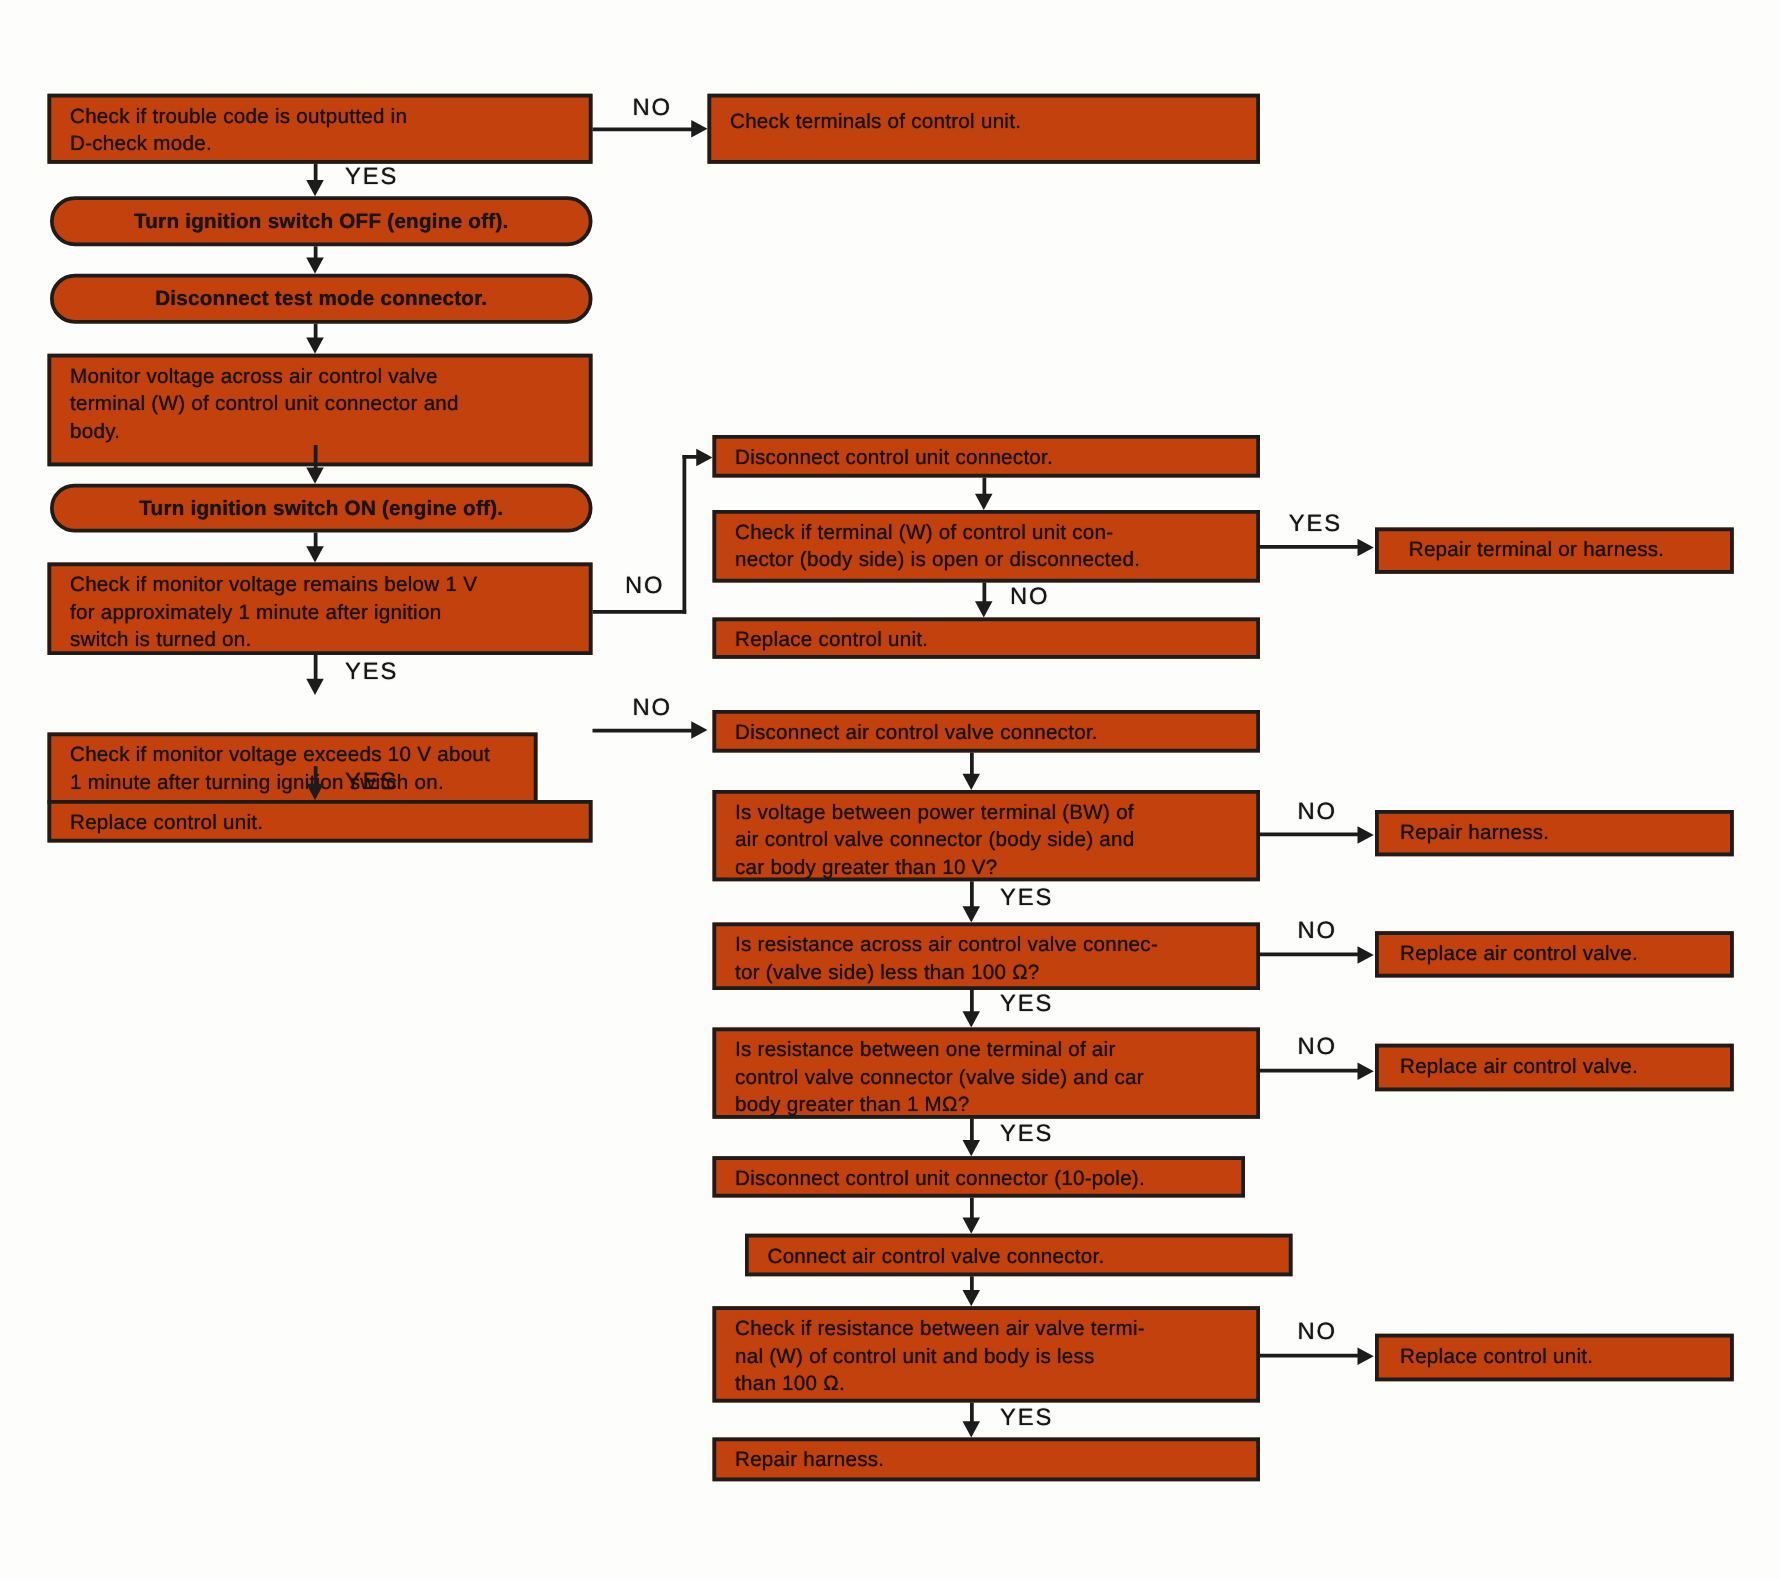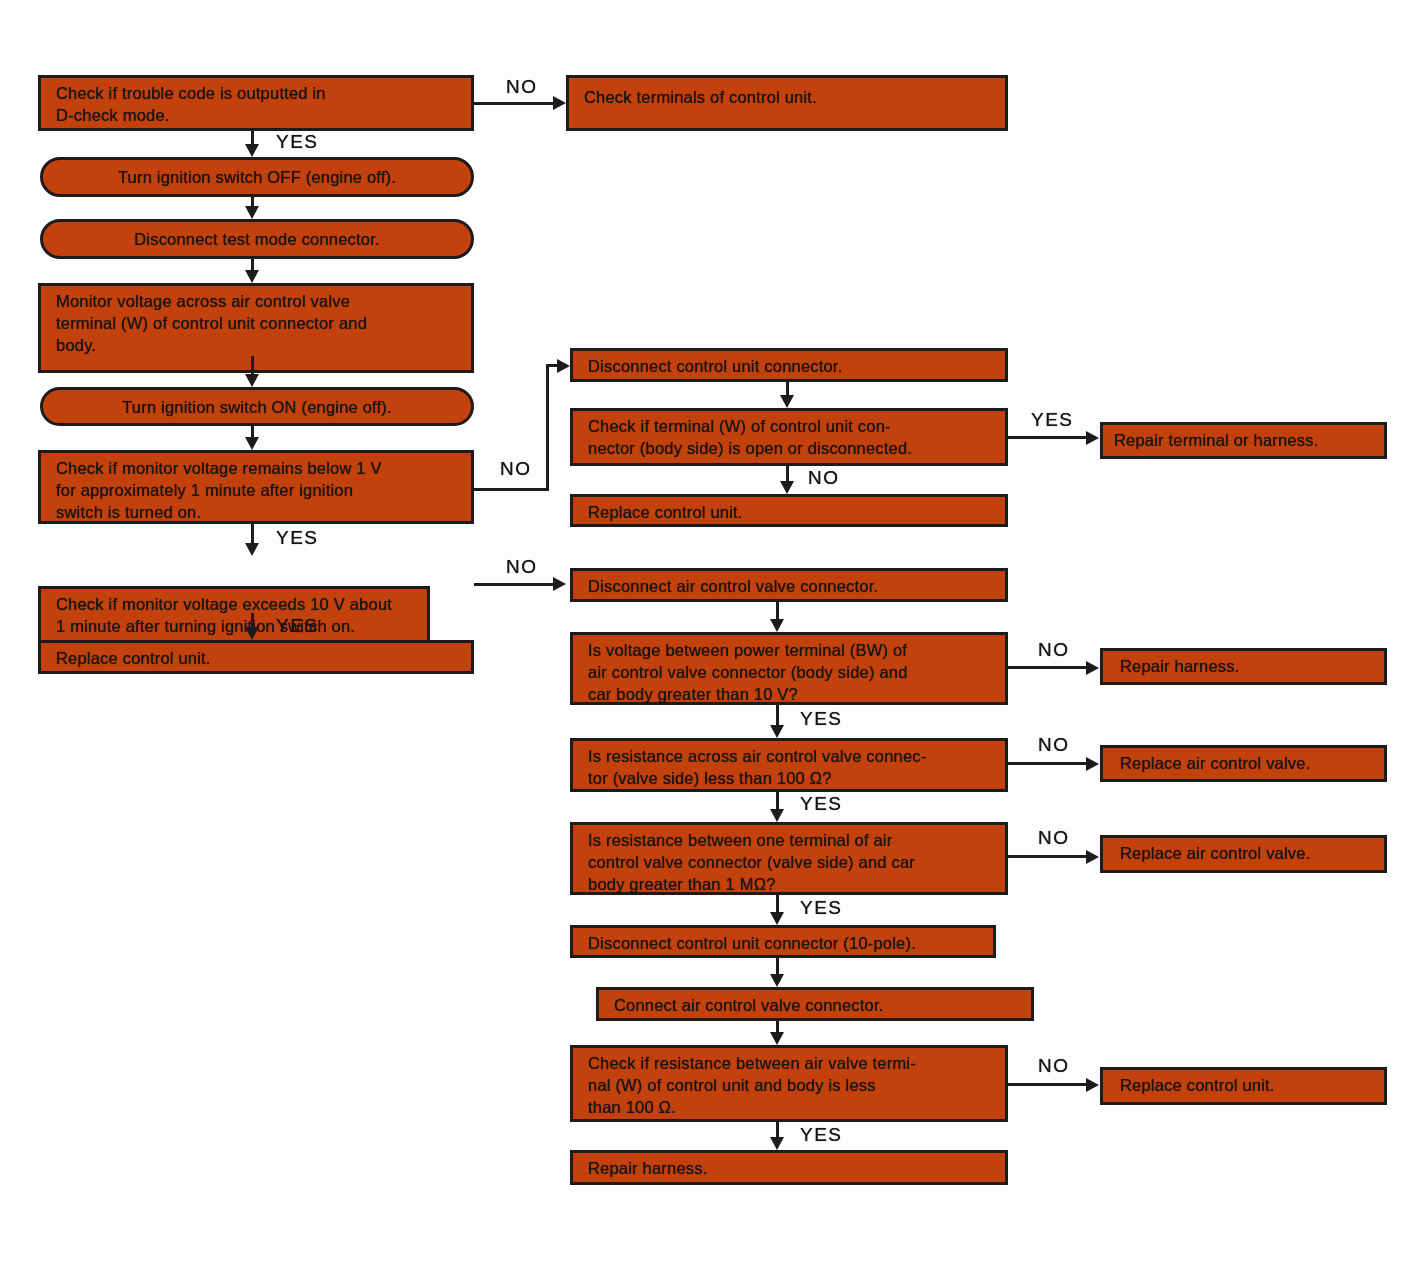--- a/index.html
+++ b/index.html
@@ -22,21 +22,21 @@
     line-height:22px;
     letter-spacing:0.2px;
     white-space:pre-line;
     padding:4px 10px 0 15px;
     text-shadow:0 0 0.7px rgba(10,10,10,0.85);
   }
   .pill{
     border-radius:21px;
     display:flex;align-items:center;justify-content:center;
   }
-  .pill .txt{padding:0 10px;text-align:center;}
+  .pill .txt{padding:0 10px;text-align:center;font-weight:bold;}
   .vl{position:absolute;width:3px;background:#1c1c1c;}
   .hl{position:absolute;height:3px;background:#1c1c1c;}
   .ad{position:absolute;width:0;height:0;
       border-left:7px solid transparent;border-right:7px solid transparent;
       border-top:13px solid #1c1c1c;}
   .ar{position:absolute;width:0;height:0;
       border-top:7px solid transparent;border-bottom:7px solid transparent;
       border-left:13px solid #1c1c1c;}
   .lbl{
     position:absolute;
@@ -121,21 +121,21 @@
   <div class="box" style="left:570px;top:1045px;width:438px;height:77px">
     <div class="txt">Check if resistance between air valve termi-
 nal (W) of control unit and body is less
 than 100 Ω.</div>
   </div>
   <div class="box" style="left:570px;top:1150px;width:438px;height:35px">
     <div class="txt">Repair harness.</div>
   </div>
 
   <div class="box" style="left:1100px;top:422px;width:287px;height:37px">
-    <div class="txt" style="padding-left:11px">Repair terminal or harness.</div>
+    <div class="txt" style="padding-left:24px">Repair terminal or harness.</div>
   </div>
   <div class="box" style="left:1100px;top:648px;width:287px;height:37px">
     <div class="txt" style="padding-left:17px">Repair harness.</div>
   </div>
   <div class="box" style="left:1100px;top:745px;width:287px;height:37px">
     <div class="txt" style="padding-left:17px">Replace air control valve.</div>
   </div>
   <div class="box" style="left:1100px;top:835px;width:287px;height:38px">
     <div class="txt" style="padding-left:17px">Replace air control valve.</div>
   </div>

